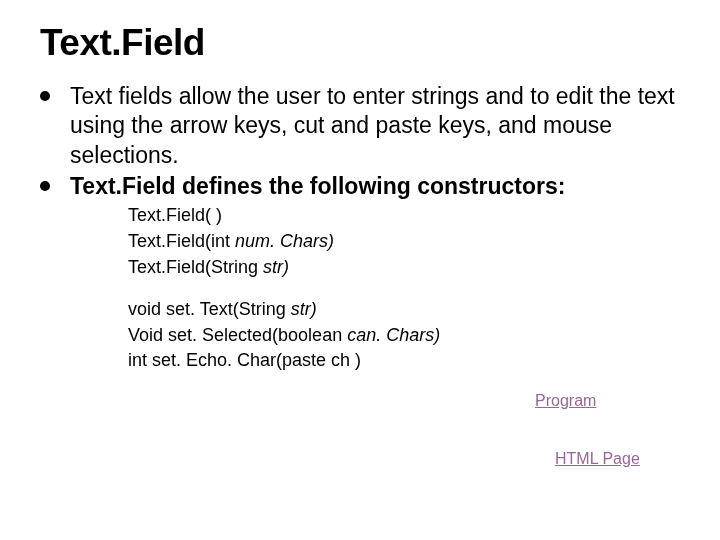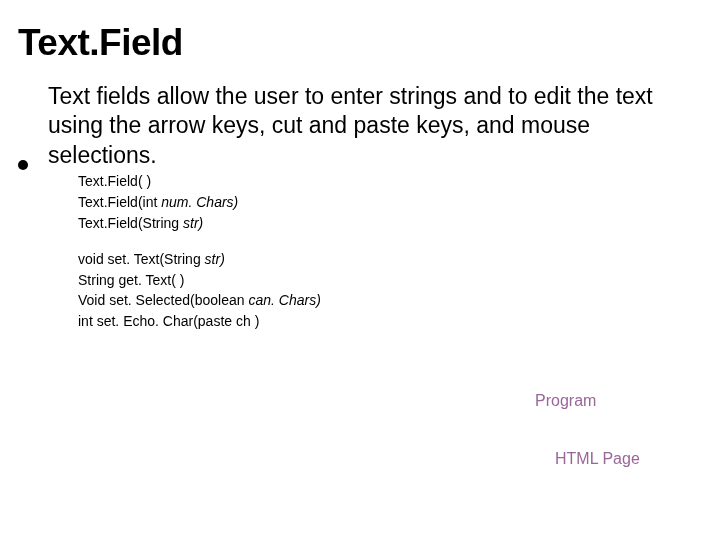--- a/index.html
+++ b/index.html
@@ -9,90 +9,93 @@
     height: 540px;
     background: #fff;
     font-family: Arial, Helvetica, sans-serif;
     color: #000;
     overflow: hidden;
   }
   .slide {
     box-sizing: border-box;
     width: 720px;
     height: 496px;
-    padding: 22px 40px 20px 18px;
+    padding: 22px 40px 20px 40px;
     position: relative;
   }
   .title {
     font-size: 37px;
     font-weight: 700;
     margin: 0 0 18px 0;
     letter-spacing: -0.5px;
   }
   .content {
     font-size: 23px;
     line-height: 1.28;
   }
   .l1 {
     display: flex;
     margin: 0 0 2px 0;
-    align-items: flex-end;
   }
   .l1 .dot {
     flex: 0 0 auto;
     width: 10px;
     height: 10px;
     background: #000;
     border-radius: 50%;
     margin: 9px 20px 0 0;
   }
   .l1 .txt { flex: 1 1 auto; }
   .l2 {
-    margin: 0 0 2px 60px;
-    font-size: 14px;
+    margin: 0 0 2px 88px;
+    font-size: 18px;
     line-height: 1.33;
   }
   .bold { font-weight: 700; }
   .italic { font-style: italic; }
   .link {
     color: #996699;
+    text-decoration: underline;
     position: absolute;
   }
   .gap { height: 16px; }
 </style>
 </head>
 <body>
 
 <div class="slide">
 
   <h1 class="title">Text.Field</h1>
 
   <div class="content">
 
     <div class="l1">
       <span class="dot"></span>
       <span class="txt">Text fields allow the user to enter strings and to edit the text using the arrow keys, cut and paste keys, and mouse selections.</span>
     </div>
 
+    <div class="l1">
+      <span class="dot"></span>
+      <span class="txt bold">Text.Field defines the following constructors:</span>
+    </div>
 
     <div class="l2">Text.Field( )</div>
     <div class="l2">
       <span>Text.Field(int </span><span class="italic">num. Chars)</span>
     </div>
     <div class="l2">
       <span>Text.Field(String </span><span class="italic">str)</span>
     </div>
 
     <div class="gap"></div>
 
 
     <div class="l2">
       <span>void set. Text(String </span><span class="italic">str)</span>
     </div>
-    <div class="l2">String get. Text( )</div>
     <div class="l2">
       <span>Void set. Selected(boolean </span><span class="italic">can. Chars)</span>
     </div>
     <div class="l2">int set. Echo. Char(paste ch )</div>
 
   </div>
 
   <a class="link" style="left:535px; top:392px;">Program</a>
   <a class="link" style="left:555px; top:450px;">HTML Page</a>
 

